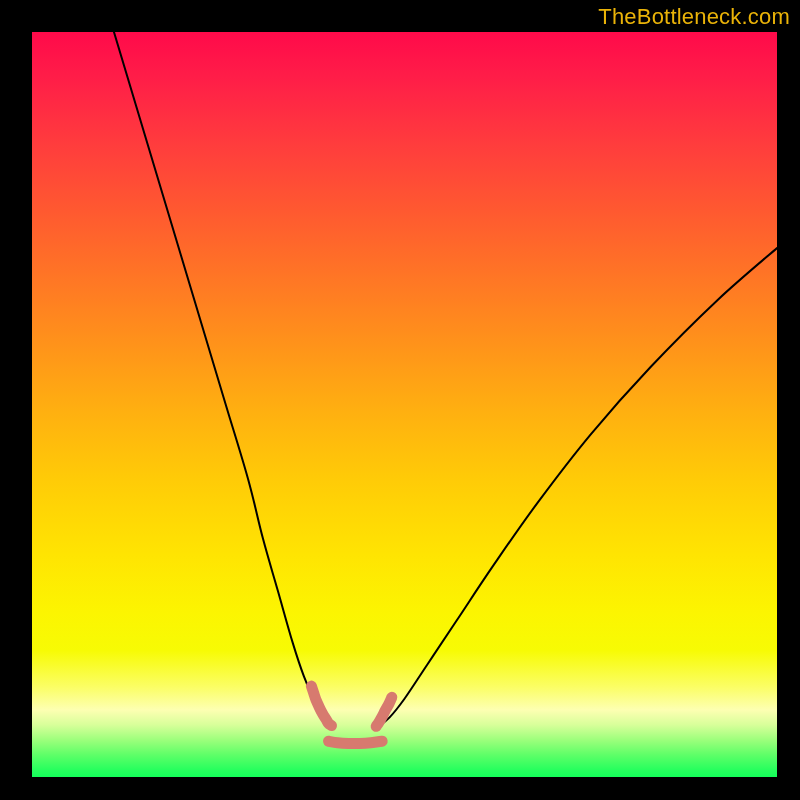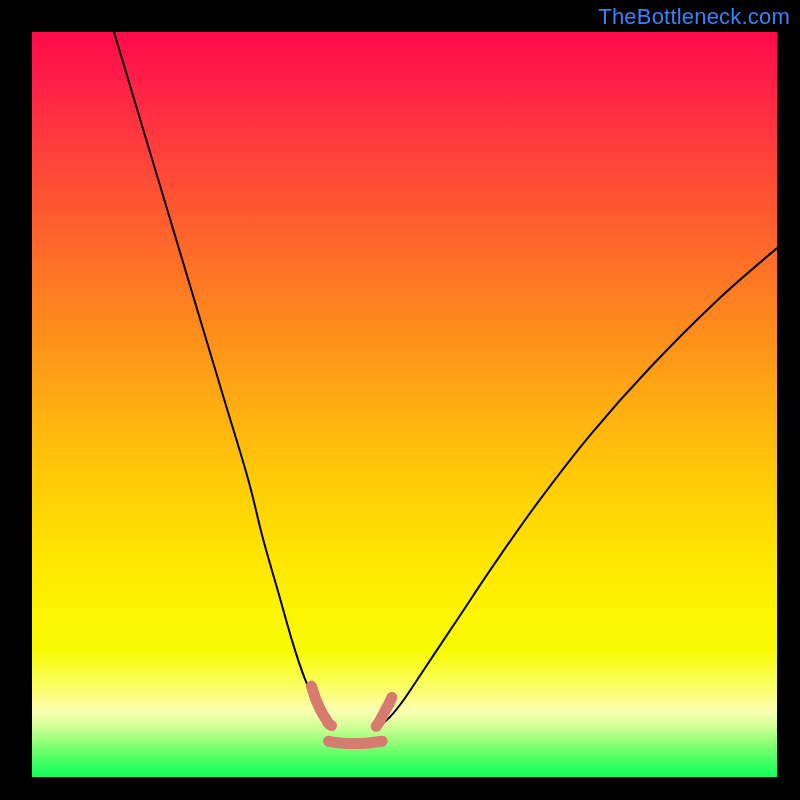--- a/index.html
+++ b/index.html
@@ -59,21 +59,21 @@
     position: absolute;
     left: 0;
     top: 0;
     width: 100%;
     height: 100%;
   }
   .watermark {
     position: absolute;
     top: 4px;
     right: 10px;
-    color: #3b82f6;
+    color: #eab308;
     font-size: 22px;
     font-weight: 400;
     letter-spacing: 0.2px;
     user-select: none;
   }
 </style>
 </head>
 <body>
 
 <div class="frame">

